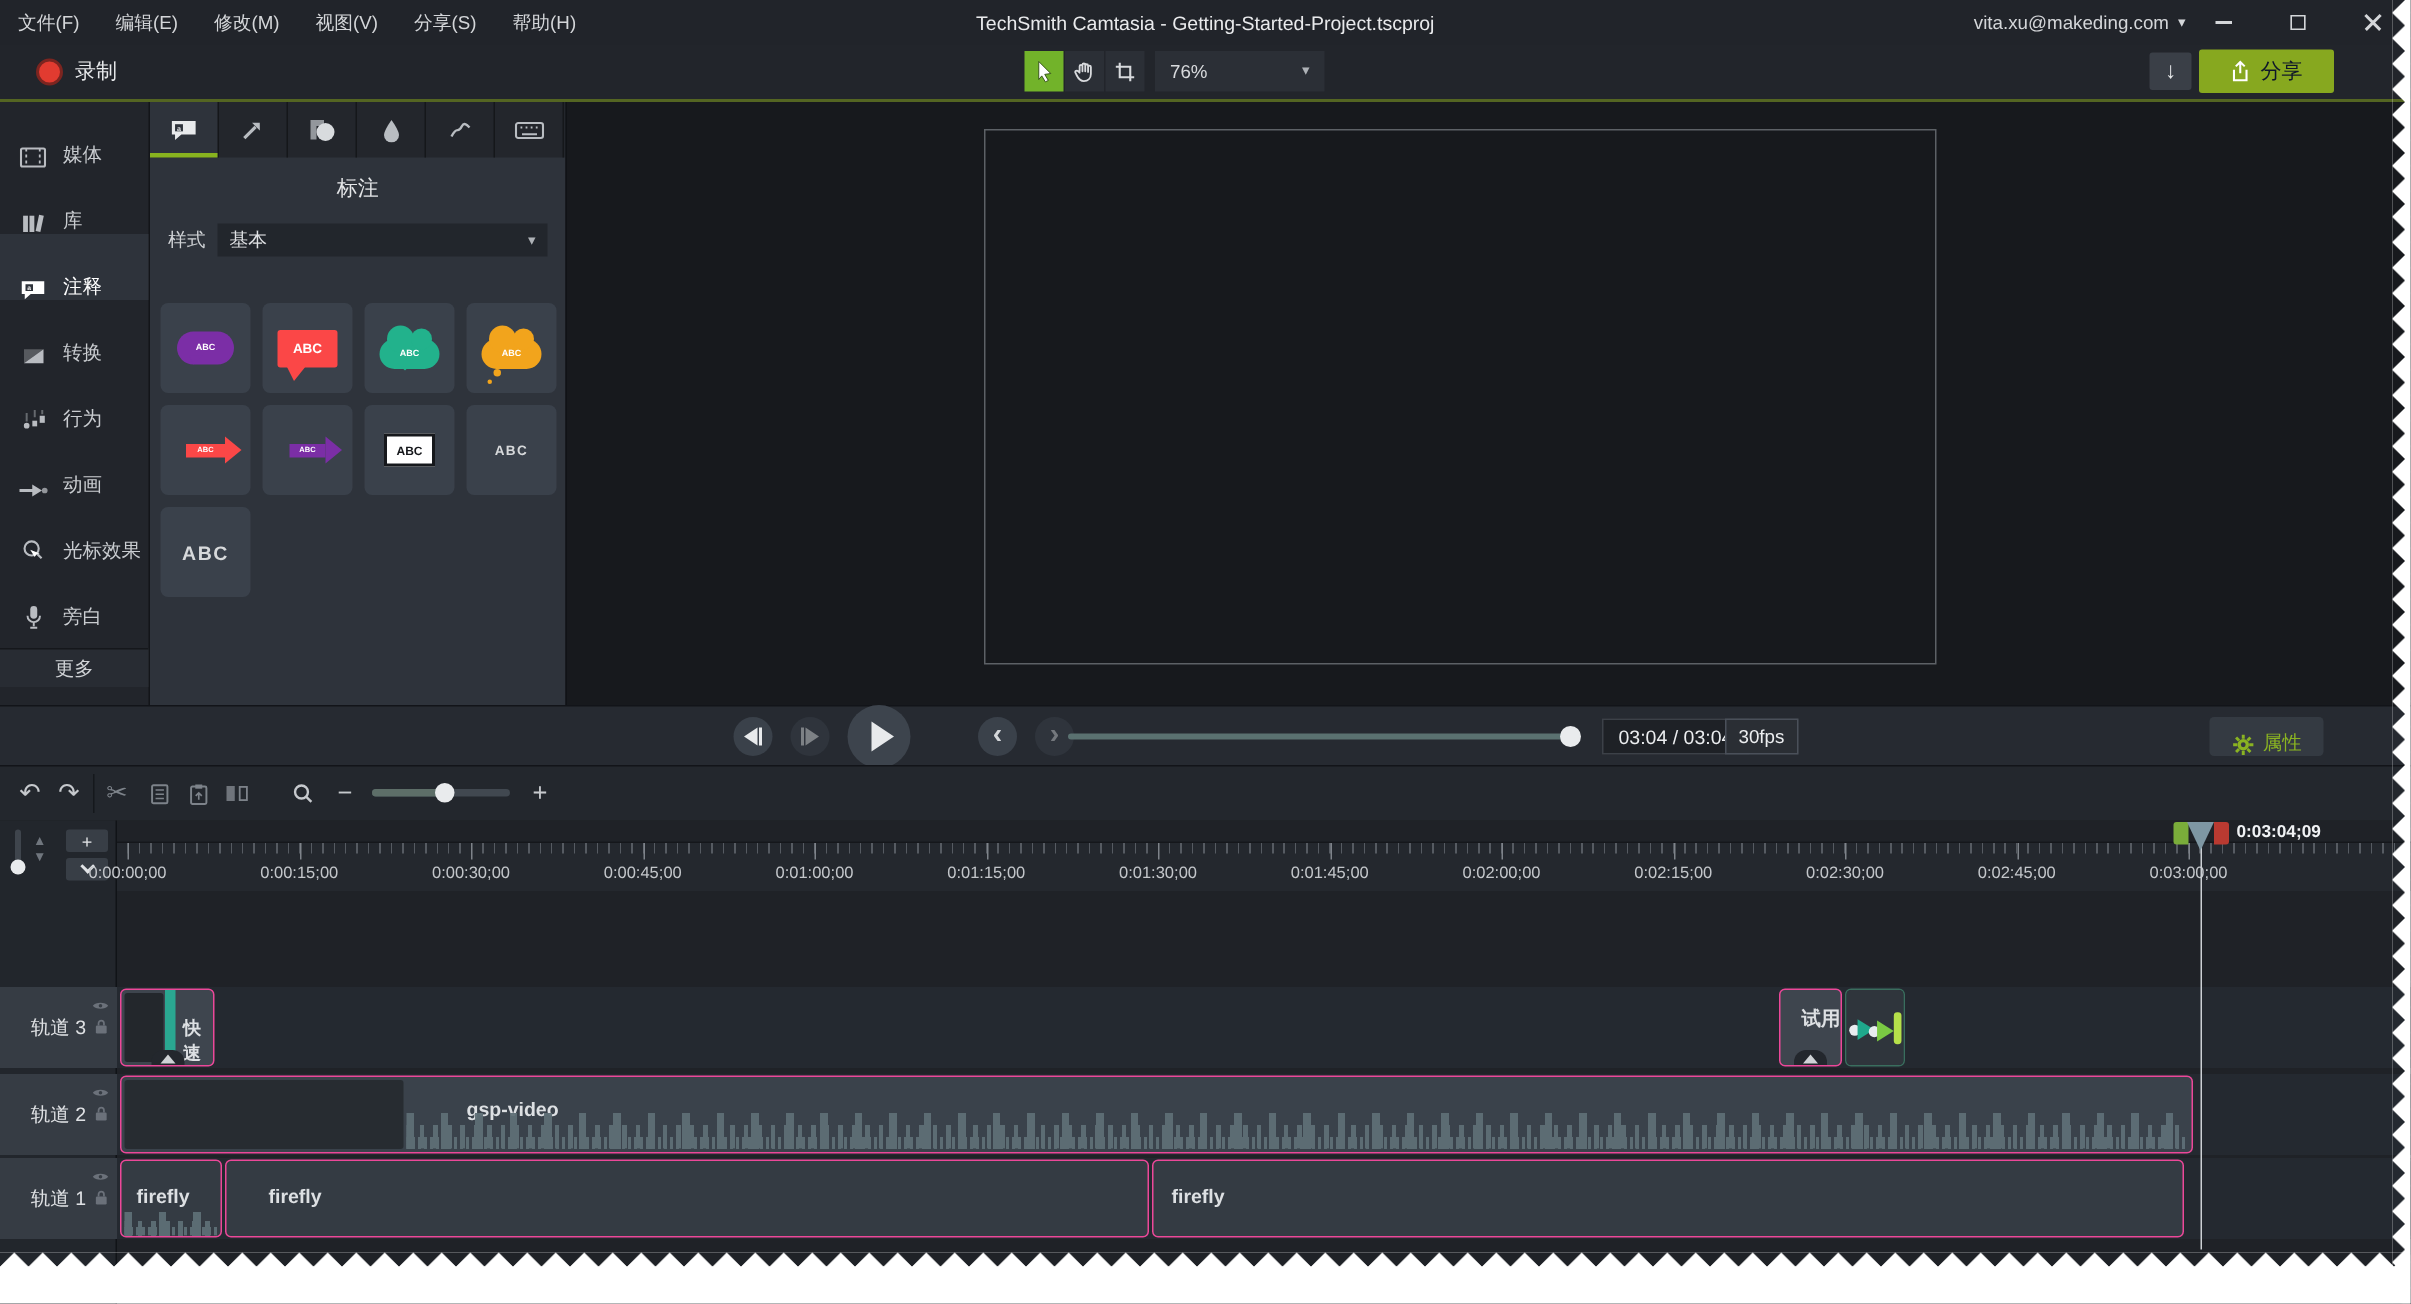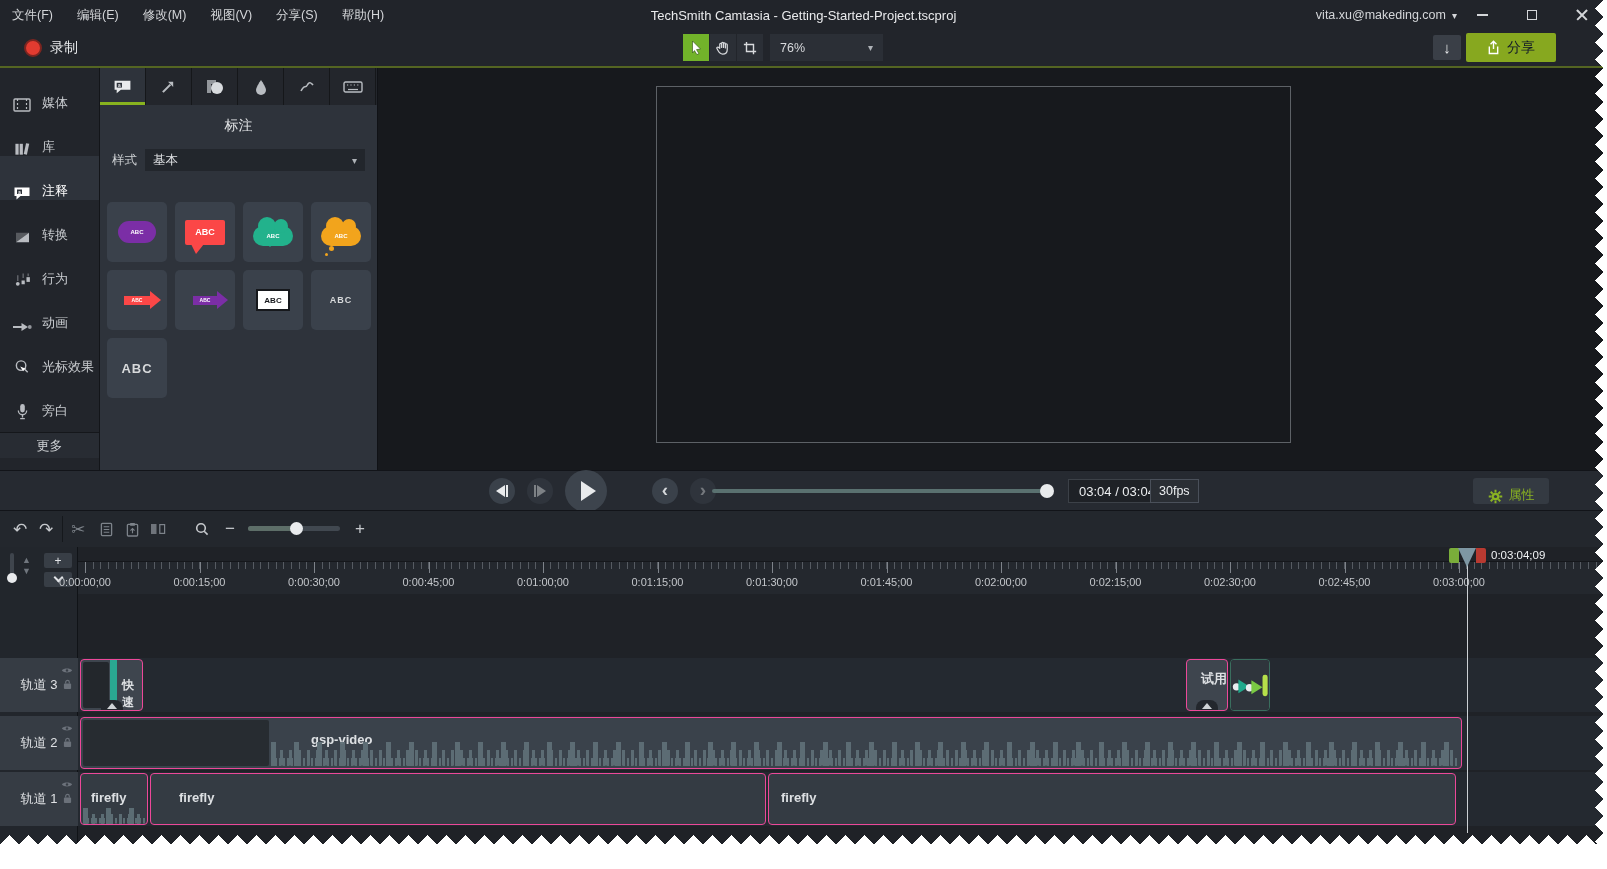--- a/index.html
+++ b/index.html
@@ -134,21 +134,21 @@
   .waveform { position:absolute; bottom:2px; height:24px; opacity:.95;
     background:
       repeating-linear-gradient(90deg,#5e6f76 0 2px,transparent 2px 4px) bottom/100% 35% repeat-x,
       repeating-linear-gradient(90deg,#5e6f76 0 3px,transparent 3px 9px) bottom/100% 65% repeat-x,
       repeating-linear-gradient(90deg,#5e6f76 0 5px,transparent 5px 23px) bottom/100% 100% repeat-x; }
 
   .playhead-line { position:absolute; left:1467px; top:16px; bottom:36px; width:1px; background:#ccd0d4; z-index:5; }
   .ph-green { position:absolute; left:1449px; top:1px; width:10px; height:15px; background:#7aad3a; border-radius:2px 0 0 2px; z-index:6; }
   .ph-red { position:absolute; left:1476px; top:1px; width:10px; height:15px; background:#b93a31; border-radius:0 2px 2px 0; z-index:6; }
   .ph-tri { position:absolute; left:1458px; top:1px; width:0; height:0; border-left:9px solid transparent; border-right:9px solid transparent; border-top:19px solid #7e97a3; z-index:7; }
-  .ph-label { position:absolute; left:1491px; top:2px; font-size:11.5px; font-weight:normal; color:#f0f2f4; z-index:6; }
+  .ph-label { position:absolute; left:1491px; top:2px; font-size:11.5px; font-weight:bold; color:#f0f2f4; z-index:6; }
 
   .anim-thumb { display:flex; align-items:center; justify-content:center; width:100%; height:100%; background:#2f353c; }
 
   
   .torn-bottom { position:absolute; left:0; right:0; bottom:0; height:34px; z-index:50;
     background:
       linear-gradient(#fff,#fff) 0 13px/100% 21px no-repeat,
       conic-gradient(from 135deg at 50% 0%, #fff 0 90deg, transparent 90deg) 0 0/19px 13px repeat-x; }
   .torn-right { position:absolute; top:0; bottom:0; right:0; width:12px; z-index:50;
     background: conic-gradient(from 45deg at 0% 50%, #fff 0 90deg, transparent 90deg) 0 0/12px 17px repeat-y; }

